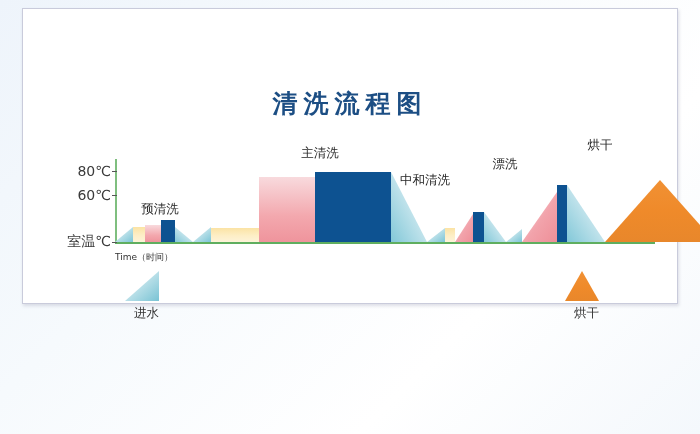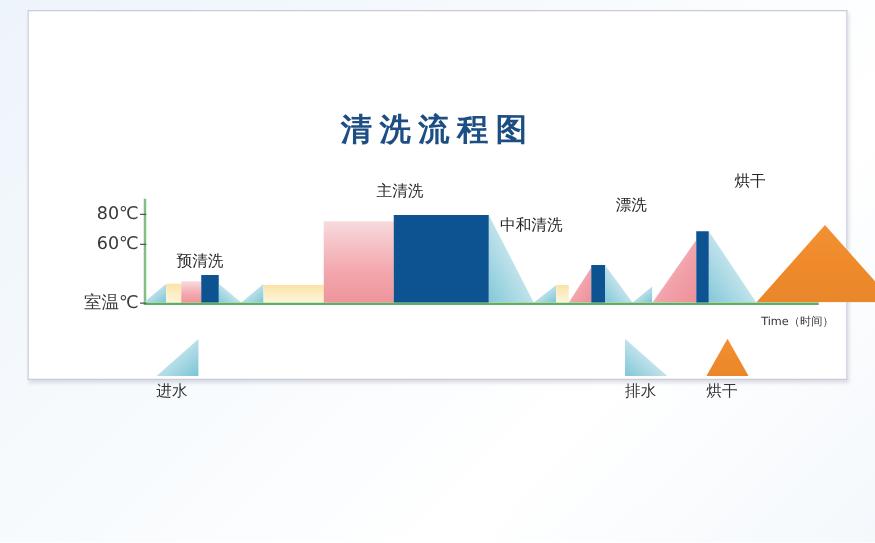--- a/index.html
+++ b/index.html
@@ -45,22 +45,22 @@
     white-space:nowrap;
     font-size:14px;color:#3a3a3a;
     transform:translateY(-50%);
   }
   .ytick::after{
     content:"";
     position:absolute;left:calc(100% + 1px);top:50%;
     width:5px;height:1px;background:#555;
   }
   #xlabel{
-    position:absolute;left:12px;width:540px;top:92px;
-    text-align:right;font-size:9px;color:#333;
+    position:absolute;left:0;width:540px;top:92px;
+    text-align:left;font-size:9px;color:#333;
   }
   
   .stage-label{
     position:absolute;
     font-size:12.5px;color:#262626;white-space:nowrap;
     transform:translateX(-50%);
   }
   
   .shp{position:absolute;bottom:2px;}
   .tri-up{   
@@ -80,21 +80,21 @@
   }
   .tri-orange{ 
     background:linear-gradient(to bottom,#f19134 0%,#ef8a2a 50%,#e8872b 100%);
     clip-path:polygon(50% 0%,100% 100%,0% 100%);
   }
   
   #legend{
     position:absolute;left:92px;top:262px;width:500px;height:62px;
   }
   .lg{
-    position:absolute;top:0;text-align:left;
+    position:absolute;top:0;text-align:right;
   }
   .lg .swatch{
     position:relative;margin:0 auto;width:34px;height:30px;
   }
   .lg .lbl{
     margin-top:4px;font-size:12.5px;color:#343434;white-space:nowrap;
   }
   .sw-tri-up{width:100%;height:100%;
     background:linear-gradient(to bottom right,#ffffff 0%,#bfe2ea 45%,#79c3d4 100%);
     clip-path:polygon(0% 100%,100% 0%,100% 100%);}
@@ -158,26 +158,20 @@
       <div id="xlabel">Time（时间）</div>
     </div>
 
     <div id="legend">
         <div class="lg" style="left: 10px;">
           <div class="swatch">
             <div class="sw-tri-up"></div>
           </div>
           <div class="lbl">进水</div>
         </div>
-        <div class="lg" style="left: 385px;">
-          <div class="swatch">
-            <div class="sw-tri-down"></div>
-          </div>
-          <div class="lbl">排水</div>
-        </div>
         <div class="lg" style="left: 450px;">
           <div class="swatch">
             <div class="sw-tri-orange"></div>
           </div>
           <div class="lbl">烘干</div>
         </div>
       </div>
 
   </div>
 </div>

